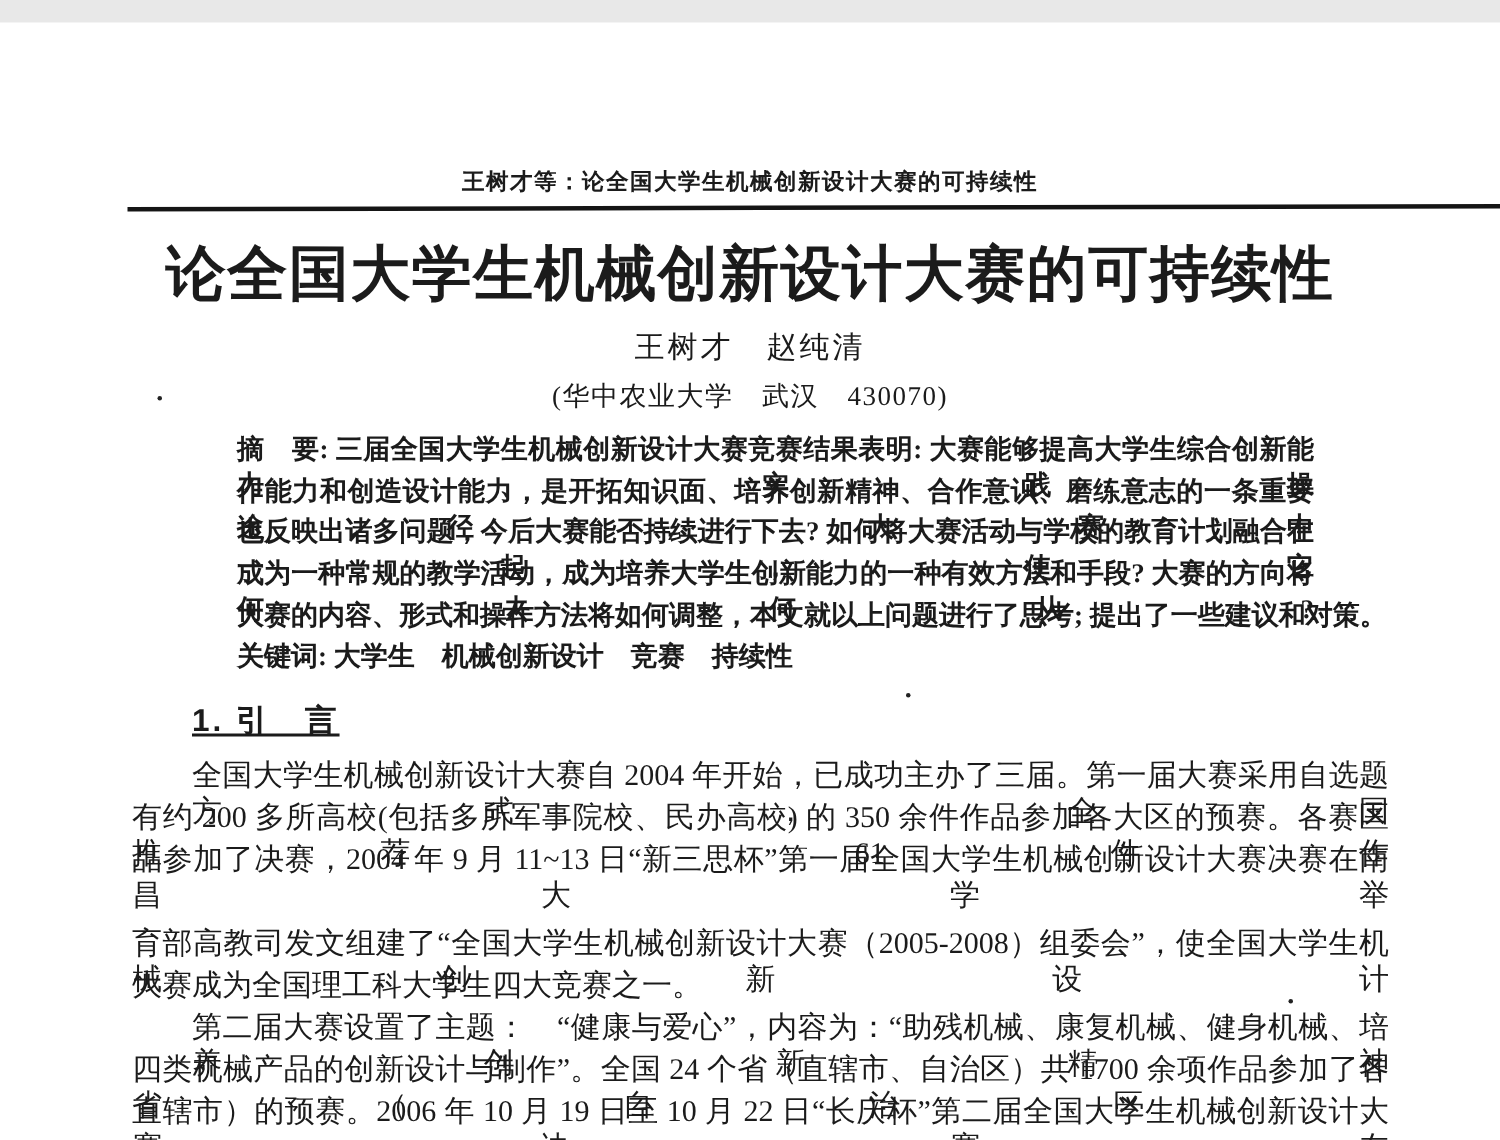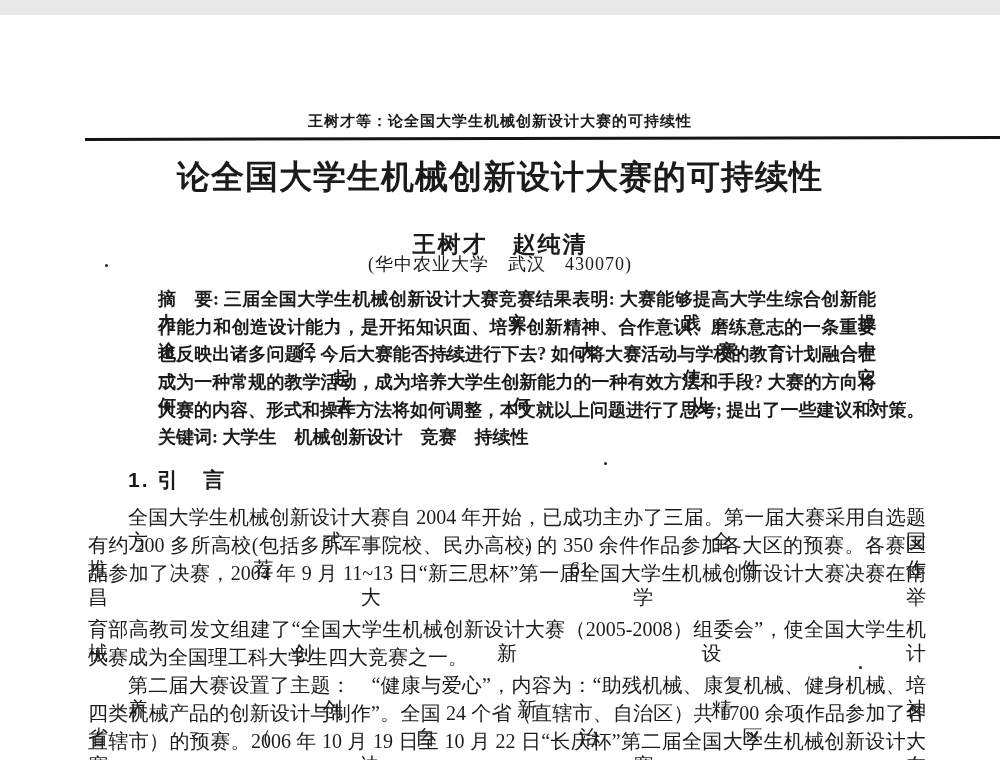--- a/index.html
+++ b/index.html
@@ -21,42 +21,42 @@
     font-size:15px;font-weight:700;letter-spacing:1px;
   }
   .header-rule{
     top:122px;left:85px;width:915px;height:3px;
     background:#151515;
     transform:rotate(-0.12deg);
   }
   .paper-title{
     top:140px;
     font-family:"Liberation Sans", sans-serif;
-    font-size:33px;font-weight:700;letter-spacing:1px;
+    font-size:40px;font-weight:700;letter-spacing:1px;
     white-space:nowrap;
   }
   .authors-line{
-    top:214px;
-    font-size:23px;letter-spacing:2px;font-weight:700;
+    top:203px;
+    font-size:20px;letter-spacing:2px;font-weight:400;
   }
   .affiliation-line{
     top:237px;
     font-size:18px;font-weight:400;letter-spacing:1px;
   }
   .abstract-line{
     left:158px;width:718px;
     font-family:Liberation Serif, serif;
     font-size:18px;font-weight:700;
     white-space:nowrap;
   }
   .abstract-line.fill{white-space:normal;text-align:justify;text-align-last:justify;}
   .section-heading{
     left:128px;top:451px;
     font-family:"Liberation Sans", sans-serif;
-    font-size:21px;font-weight:700;letter-spacing:2px;
+    font-size:21px;font-weight:700;letter-spacing:2px;text-decoration:underline;
   }
   .body-line{
     left:88px;width:838px;
     font-size:20px;line-height:24px;
     white-space:nowrap;
   }
   .body-line.fill{white-space:normal;text-align:justify;text-align-last:justify;}
   .body-line.indent{padding-left:40px;width:798px;}
   .speck{background:#222;border-radius:50%;}
 </style>

